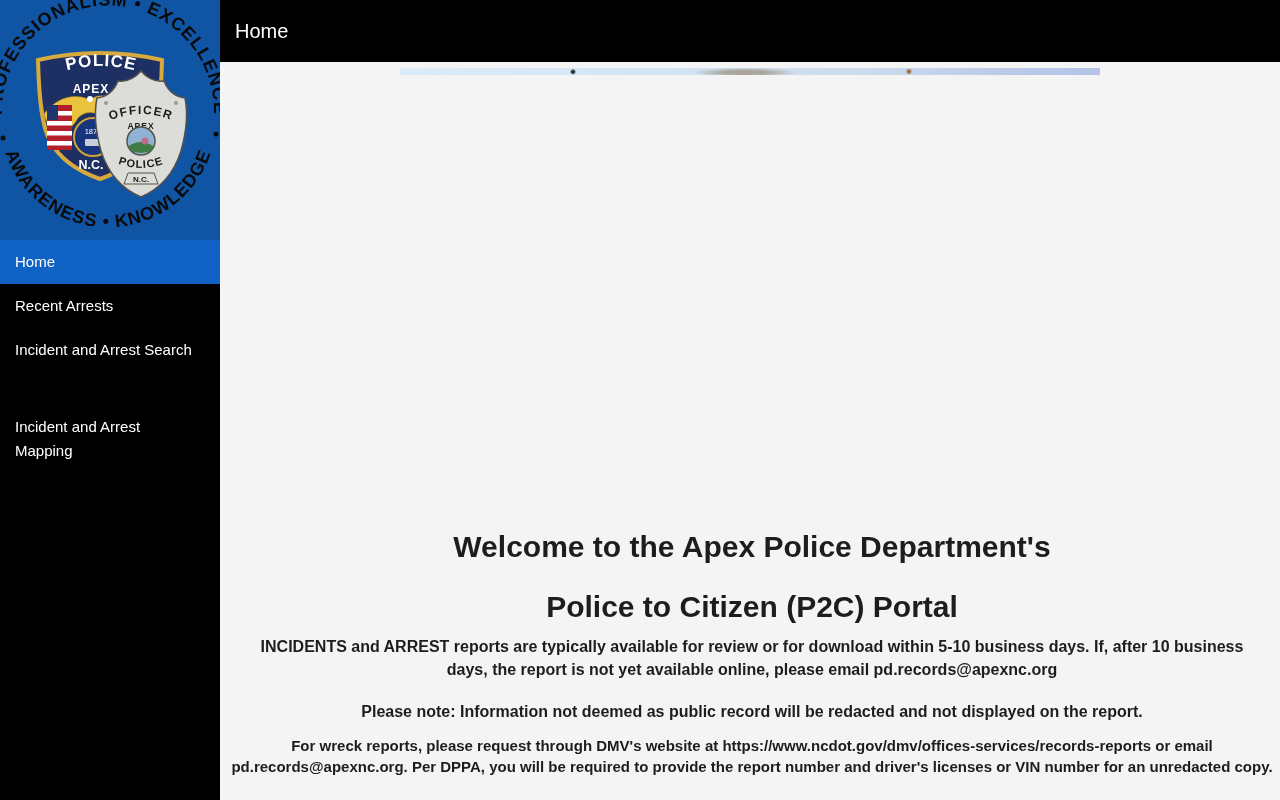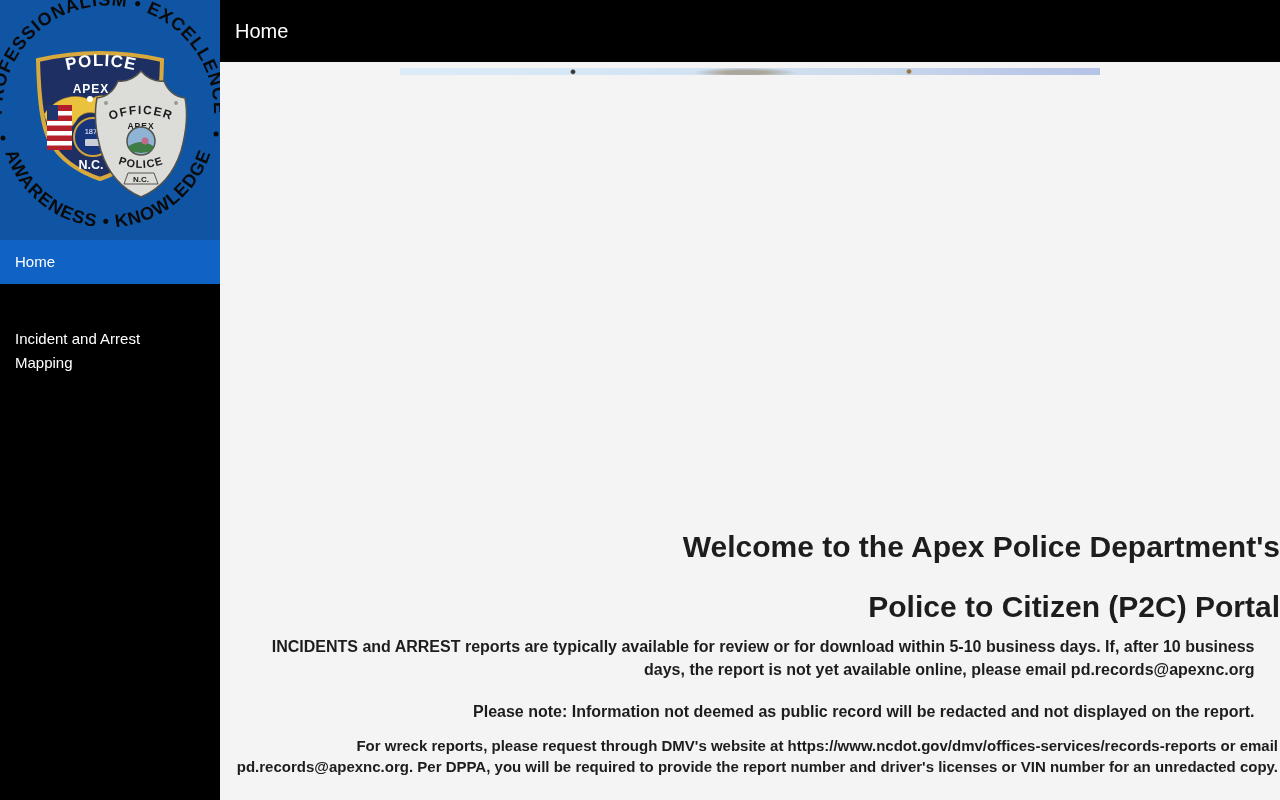--- a/index.html
+++ b/index.html
@@ -25,21 +25,21 @@
   .content{position:absolute;left:0;right:0;top:62px;bottom:0;background:#f4f4f5;overflow:hidden;}
 
   
   .banner-strip{position:absolute;left:180px;top:6px;width:700px;height:7px;
     background:
       radial-gradient(circle at 173px 55%, rgba(35,35,28,.9) 0 1.5px, rgba(35,35,28,0) 3px),
       radial-gradient(circle at 509px 50%, rgba(150,104,40,.9) 0 1.5px, rgba(150,104,40,0) 3px),
       radial-gradient(ellipse 52px 5px at 345px 65%, rgba(168,163,152,.95) 0 40%, rgba(168,163,152,0) 100%),
       linear-gradient(90deg,#dcebf8 0%,#d2e4f4 40%,#cddced 65%,#bdcbe9 85%,#b5c3e6 100%);}
 
-  .welcome{position:absolute;top:469px;left:4px;right:0;text-align:right;color:#1d1d1d;}
+  .welcome{position:absolute;top:469px;left:4px;right:0;text-align:center;color:#1d1d1d;}
   .welcome h1{font-size:30px;line-height:31px;font-weight:700;margin:0 0 29px 0;}
   .welcome h1.h2{margin-bottom:0;}
   .p1{font-size:16px;line-height:23px;font-weight:700;max-width:1005px;margin:13px auto 0;}
   .p2{font-size:16px;line-height:23px;font-weight:700;max-width:1005px;margin:19px auto 12px;}
   .p3{font-size:15px;line-height:21px;font-weight:700;max-width:1052px;margin:6px auto 0;}
 </style>
 </head>
 <body>
 
 <div class="app">
@@ -107,20 +107,22 @@
             <textPath href="#arcBadgePolice" startOffset="50%">POLICE</textPath>
           </text>
           <path d="M 128 173 L 154 173 L 158 184 L 124 184 Z" fill="#dcdcd8" stroke="#55524c" stroke-width="1"></path>
           <text x="141" y="181.5" text-anchor="middle" font-size="8" font-weight="bold" fill="#1a1a1a">N.C.</text>
         </g>
       </svg>
     </div>
 
     <nav>
       <div class="nav-item active">Home</div>
+      <div class="nav-item">Recent Arrests</div>
+      <div class="nav-item">Incident and Arrest Search</div>
       <div class="nav-item nav-item--mapping">
         <span class="nav-label">Incident and Arrest Mapping</span>
       </div>
     </nav>
   </aside>
 
   <div class="main">
     <header class="topbar">
       <div class="topbar-title">Home</div>
     </header>

